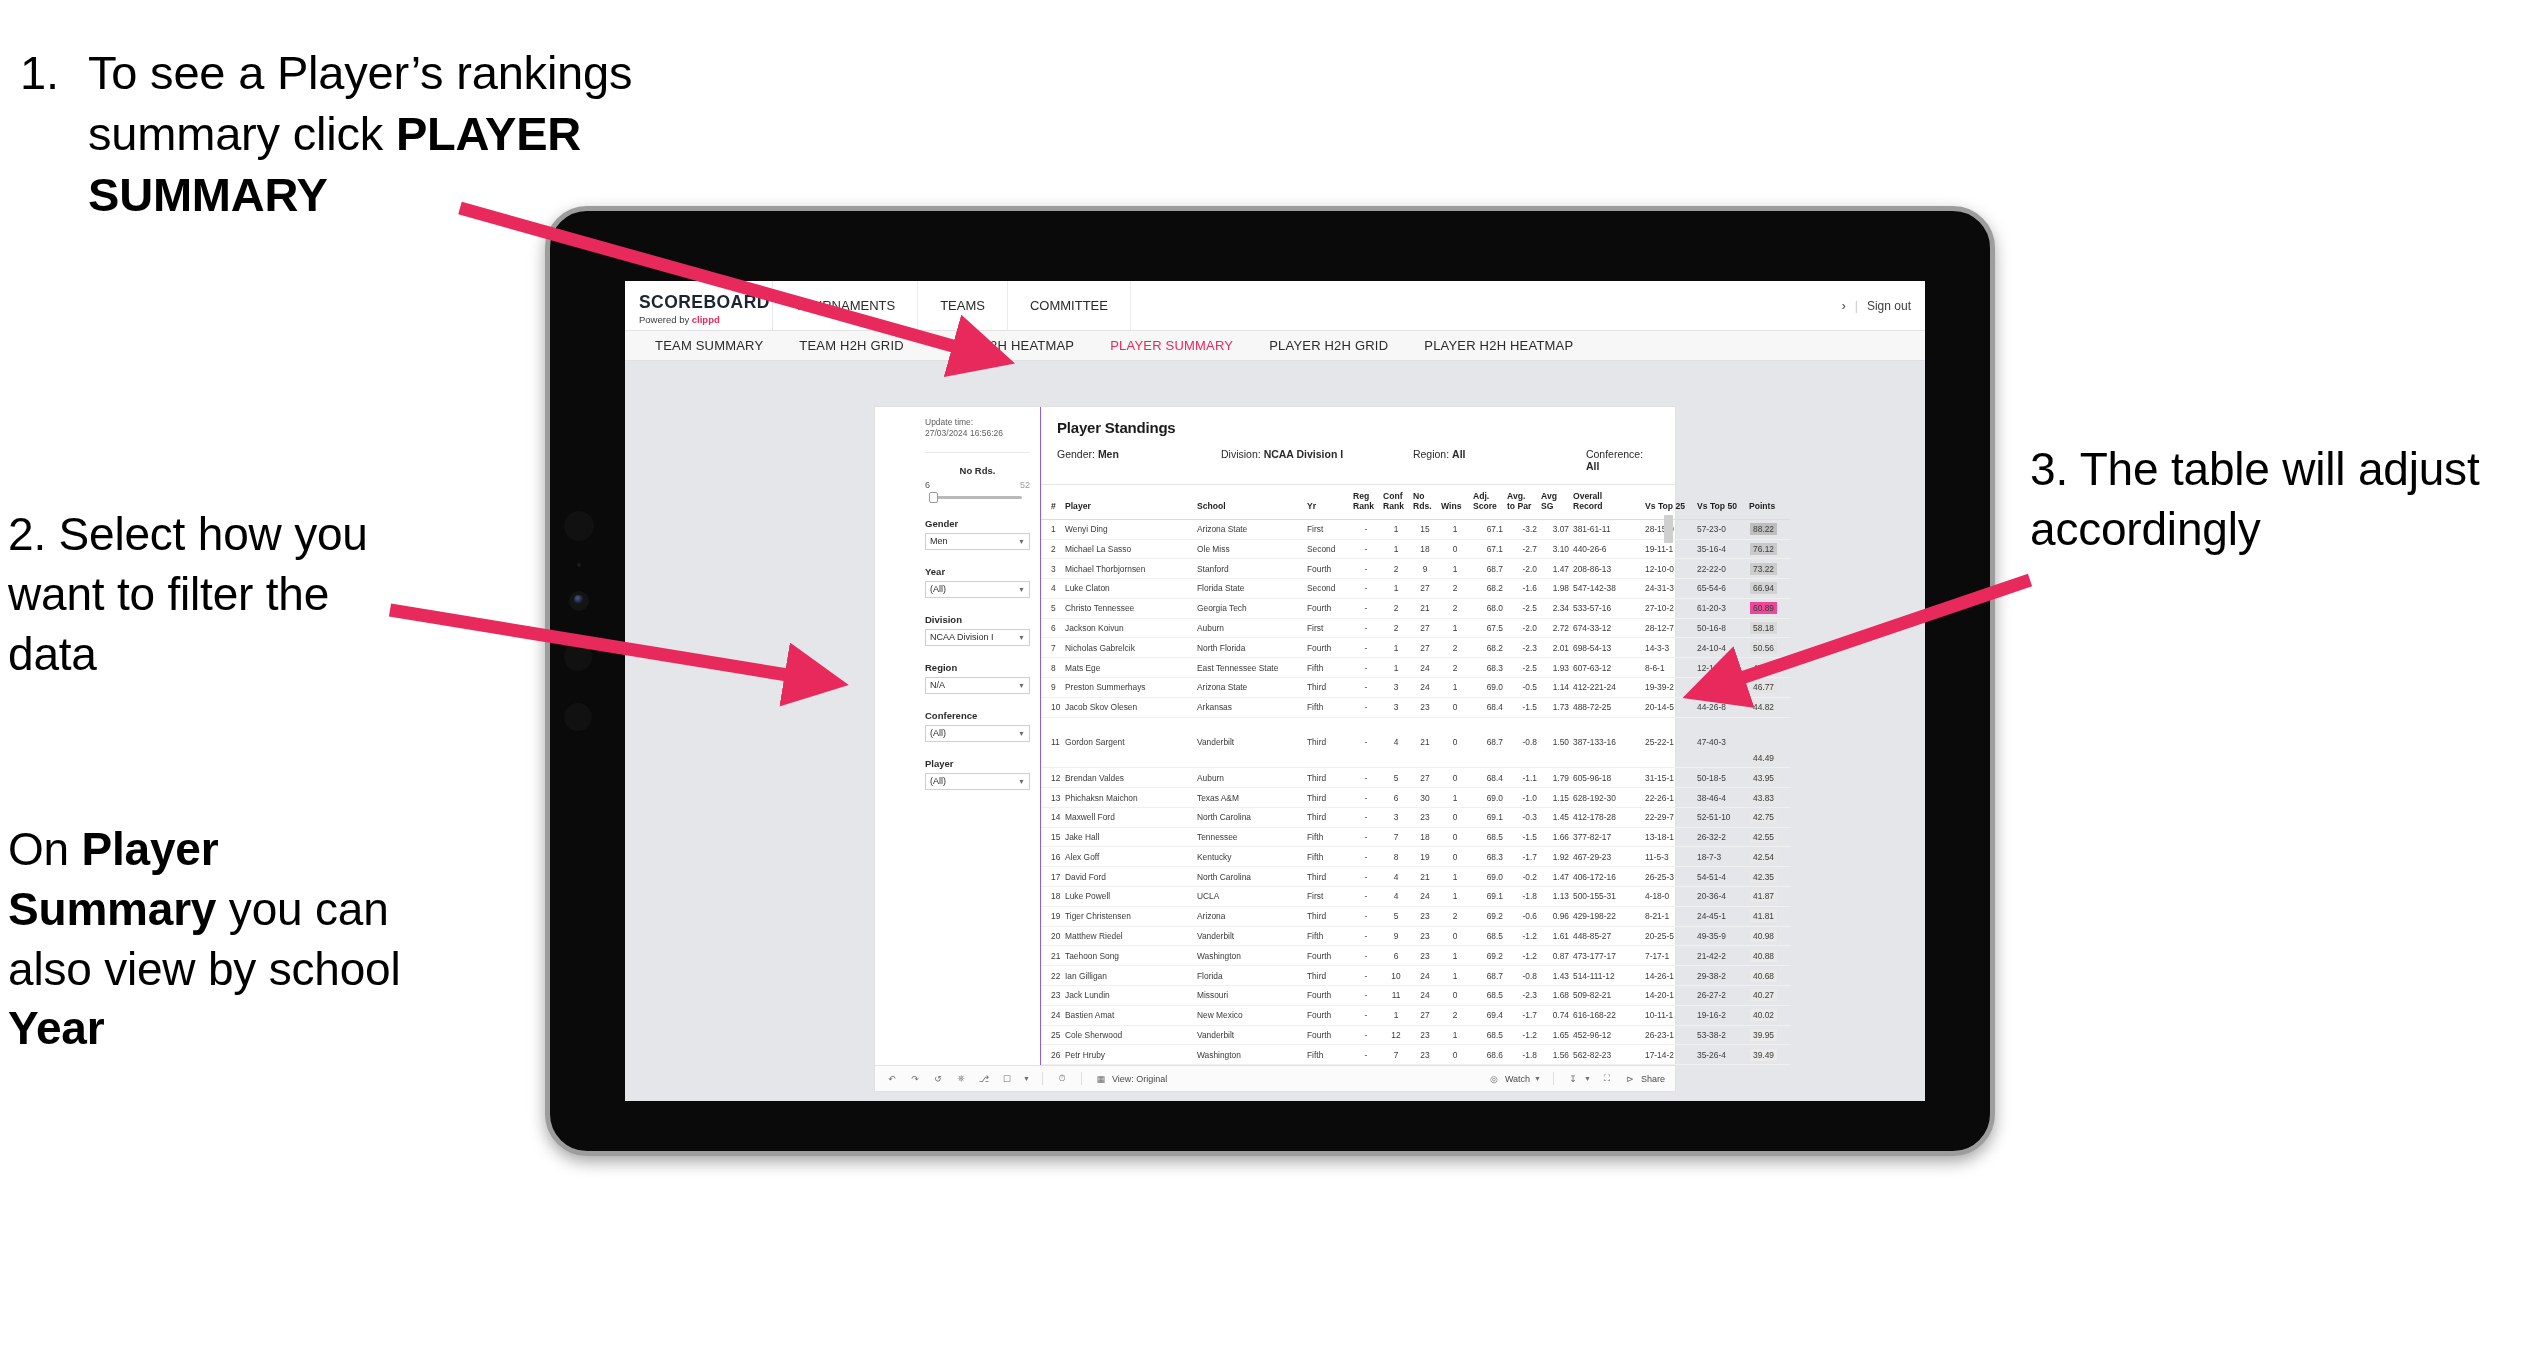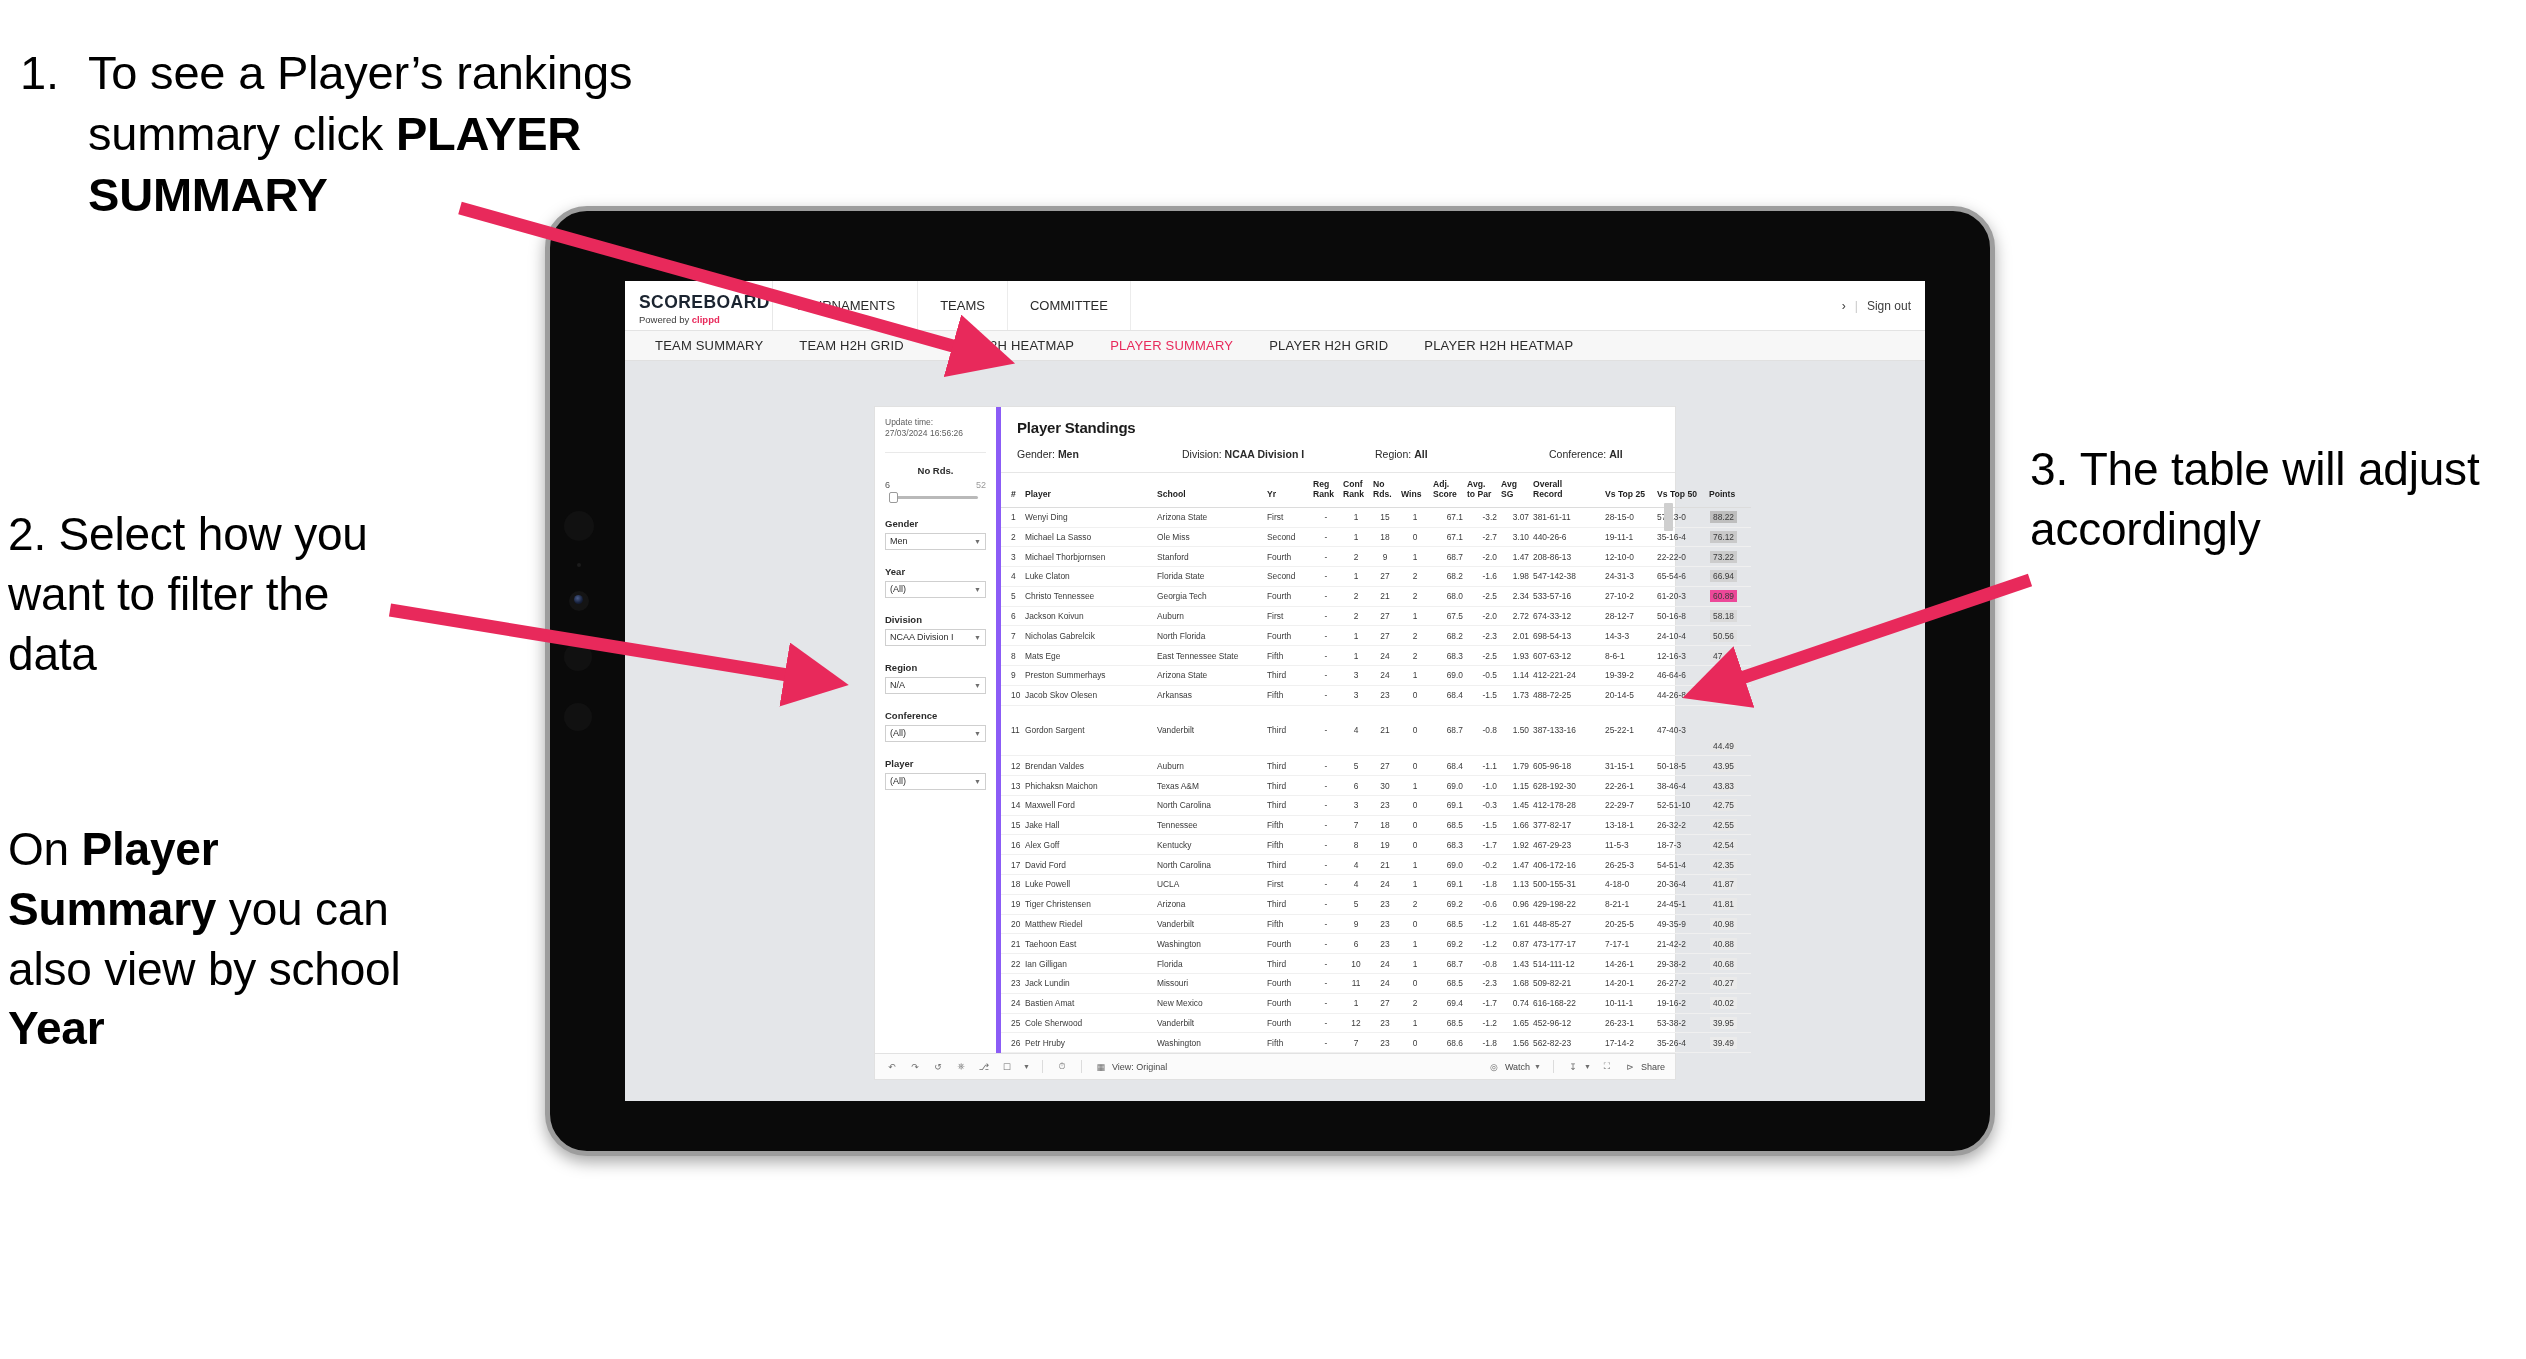--- a/index.html
+++ b/index.html
@@ -99,21 +99,21 @@
   
   .workspace { background:#e4e6e9; height: 740px; padding-top: 46px; }
   .viz {
     margin: 0 auto; width: 800px; background:#fff;
     box-shadow: 0 0 0 1px #e1e1e1;
     display:flex; flex-direction: column;
   }
   .viz-body { display:flex; }
 
   
-  .filters { width: 126px; border-right: 5px solid #8b5cf6; padding: 10px 10px 16px 10px; }
+  .filters { width: 126px; border-right: 1px solid #8b5cf6; padding: 10px 10px 16px 10px; margin-left: 40px; }
   .upd-label { font-size: 8.5px; color:#5d5d5d; line-height:1.35; }
   .filters-sep { height:1px; background:#e9e9e9; margin: 12px 0 12px 0; }
   .flt-group { margin-bottom: 16px; }
   .flt-title { font-size: 9.5px; color:#2b2b2b; font-weight:600; margin-bottom: 4px; }
   .flt-title.center { text-align:center; font-weight:600; }
   .flt-select {
     height: 17px; border:1px solid #cfcfcf; background:#fff;
     display:flex; align-items:center; justify-content:space-between;
     padding: 0 4px; font-size: 9px; color:#2b2b2b;
   }
@@ -734,21 +734,21 @@
                         <td class="c-adj">68.5</td>
                         <td class="c-par">-1.2</td>
                         <td class="c-sg">1.61</td>
                         <td class="c-rec">448-85-27</td>
                         <td class="c-t25">20-25-5</td>
                         <td class="c-t50">49-35-9</td>
                         <td class="c-pts pts-cell"><span style="background: rgb(234, 234, 234);">40.98</span></td>
                       </tr>
                       <tr>
                         <td class="c-num">21</td>
-                        <td class="c-player">Taehoon East</td>
+                        <td class="c-player">Taehoon Song</td>
                         <td class="c-school">Washington</td>
                         <td class="c-yr">Fourth</td>
                         <td class="c-reg">-</td>
                         <td class="c-conf">6</td>
                         <td class="c-nor">23</td>
                         <td class="c-wins">1</td>
                         <td class="c-adj">69.2</td>
                         <td class="c-par">-1.2</td>
                         <td class="c-sg">0.87</td>
                         <td class="c-rec">473-177-17</td>

